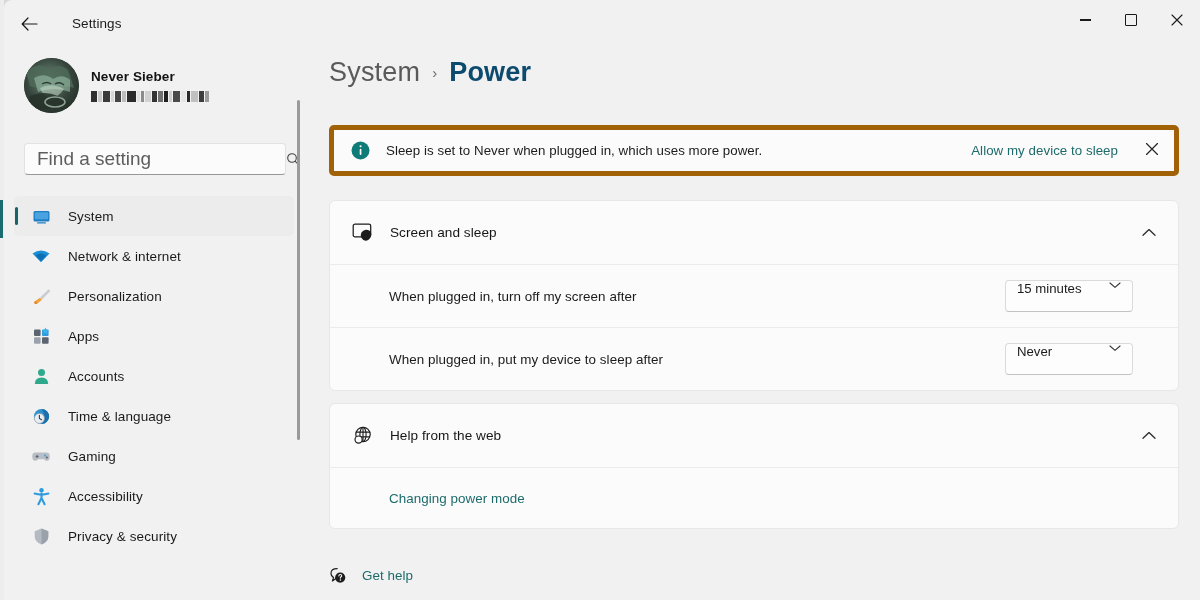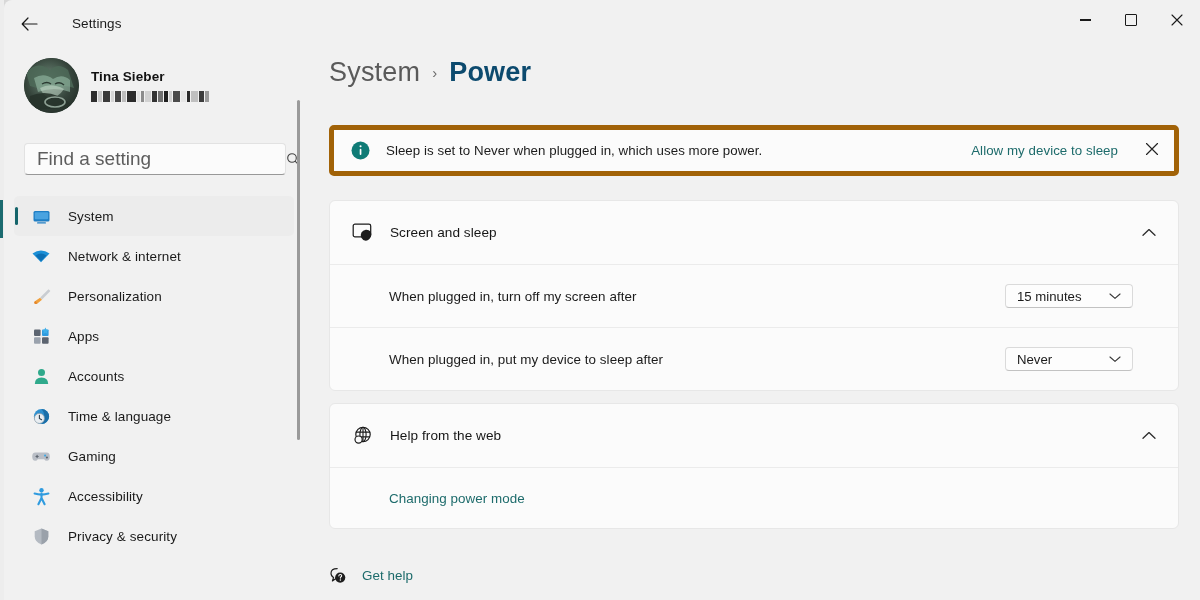--- a/index.html
+++ b/index.html
@@ -213,26 +213,26 @@
     display: flex; align-items: center;
     border-bottom: 1px solid #ebebeb;
   }
   .setting-row:last-child { border-bottom: none; }
   .setting-row .slabel {
     margin-left: 59px; font-size: 13.4px; color: #1b1b1b;
     letter-spacing: .05px;
   }
   .combo {
     margin-left: auto; margin-right: 45px;
-    width: 128px; height: 24px;
+    width: 128px; height: 32px;
     background: #fdfdfd;
     border: 1px solid #dadada;
     border-bottom-color: #c2c2c2;
     border-radius: 4px;
-    display: flex; align-items: center;
+    display: flex; 
     cursor: pointer; box-sizing: border-box;
   }
   .combo .cval {
     margin-left: 11px; font-size: 13.2px; color: #1b1b1b;
   }
   .combo .cchev { margin-left: auto; margin-right: 11px; display:flex; }
 
   .link-row {
     height: 60px; display: flex; align-items: center;
   }
@@ -308,21 +308,21 @@
             <path d="M10 20 Q20 14 29 21 Q38 15 46 22 L46 34 Q30 28 14 34 Z" fill="#9dc3ad" opacity="0.55"></path>
             <path d="M16 30 Q27 24 40 31 Q34 40 26 40 Q19 38 16 30 Z" fill="#cfe3d4" opacity="0.5"></path>
             <path d="M6 38 Q20 32 34 38 Q44 42 50 50 L4 52 Z" fill="#27332b" opacity="0.9"></path>
             <ellipse cx="31" cy="44" rx="10" ry="5" fill="none" stroke="#b9cfc0" stroke-width="1.6" opacity="0.7"></ellipse>
             <path d="M18 26 q5 -3 9 0" fill="none" stroke="#223029" stroke-width="1.4" opacity="0.9"></path>
             <path d="M31 26 q5 -3 9 1" fill="none" stroke="#223029" stroke-width="1.4" opacity="0.9"></path>
           </g>
         </svg>
       </div>
       <div class="profile-text">
-        <div class="profile-name">Tina Sieber</div>
+        <div class="profile-name">Never Sieber</div>
         <div class="profile-email">
           <i style="width:7px;background:#2e2e2e"></i>
           <i style="width:4px;background:#c9c9c9"></i>
           <i style="width:8px;background:#3a3a3a"></i>
           <i style="width:3px;background:#d6d6d6"></i>
           <i style="width:6px;background:#454545"></i>
           <i style="width:5px;background:#bdbdbd"></i>
           <i style="width:9px;background:#2b2b2b"></i>
           <i style="width:4px;background:#e2e2e2"></i>
           <i style="width:3px;background:#8c8c8c"></i>

